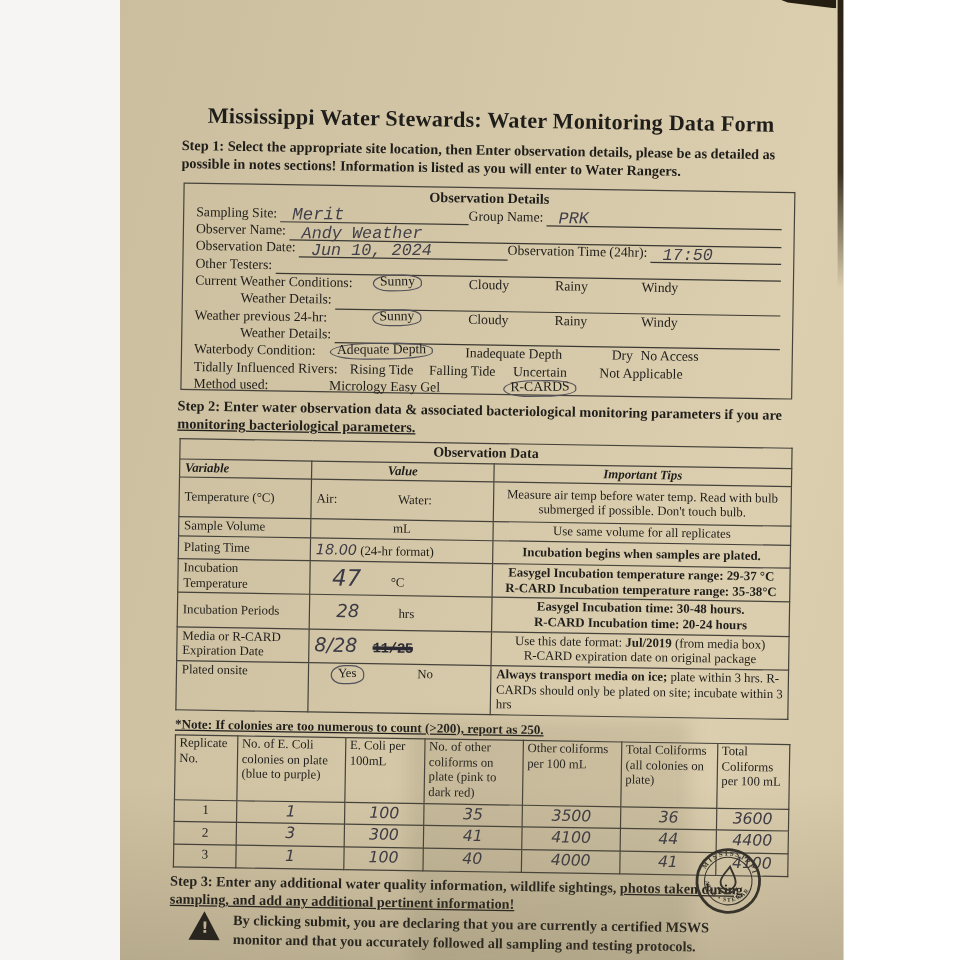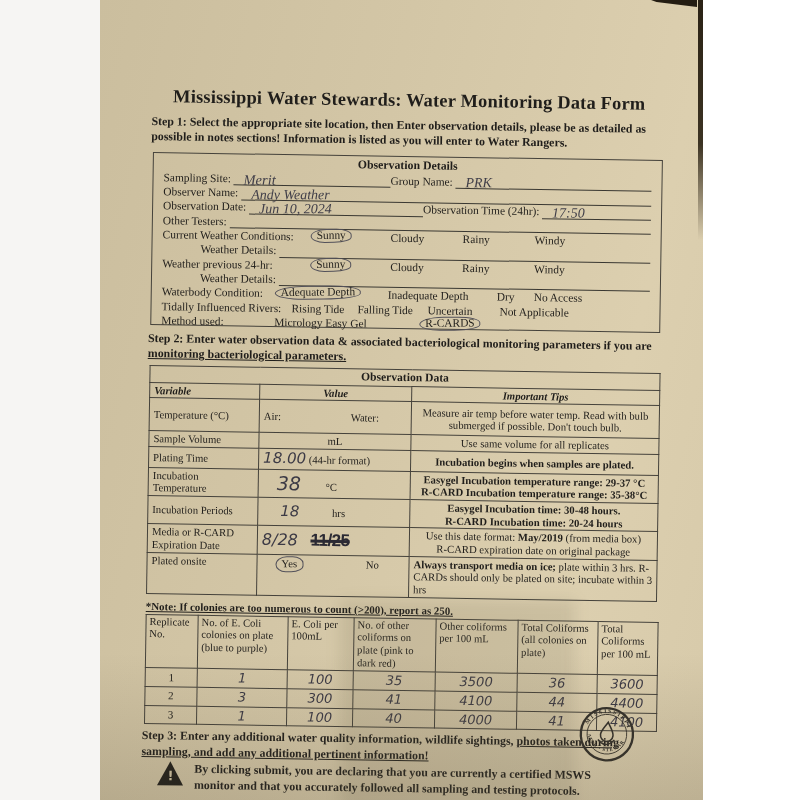--- a/index.html
+++ b/index.html
@@ -24,38 +24,38 @@
   .step{font-weight:bold;font-size:11.9px;line-height:1.3;margin:0 0 7px 0;}
   .u{text-decoration:underline;}
   
   .details{border:1.4px solid #45423b;height:173px;box-sizing:border-box;
      padding:1px 10px 0 10px;margin:0 0 6px 2px;width:510px;}
   .d-head{text-align:center;font-weight:bold;font-size:11.8px;height:16px;}
   .row{display:flex;align-items:flex-end;height:14.3px;font-size:11.4px;
      position:relative;line-height:1;}
   .lbl{white-space:nowrap;padding-bottom:1px;}
   .ul{border-bottom:1px solid #3a3832;height:12px;position:relative;margin-left:3px;}
-  .hw{font-family:Liberation Serif, serif;font-style:italic;color:#413f49;white-space:nowrap;}
+  .hw{font-family:Liberation Mono, monospace;font-style:italic;color:#413f49;white-space:nowrap;}
   .ul>.hw{position:absolute;left:10px;bottom:-2px;font-size:13.5px;transform:rotate(-1deg);}
   .opt{position:absolute;bottom:1px;white-space:nowrap;}
   .circ{border:1.6px solid #53515a;border-radius:50% 48% 55% 45% / 65% 55% 50% 60%;
      padding:0 5px 1px 5px;display:inline-block;transform:rotate(-1.5deg);}
   .indent{padding-left:38px;}
   
   table{border-collapse:collapse;table-layout:fixed;}
   .obs{width:510px;font-size:10.7px;margin:0 0 6px 2px;}
   .obs td,.obs th{border:1.1px solid #45423b;padding:1px 4px;vertical-align:middle;line-height:1.18;}
   .obs .t-head{font-weight:bold;text-align:center;font-size:11.6px;}
   .obs .ch{font-style:italic;font-weight:bold;}
   .obs .tips{text-align:center;}
   .obs .b{font-weight:bold;}
   .valcell{position:relative;}
   .hwv{font-family:"DejaVu Sans",sans-serif;font-style:italic;color:#3c3a45;white-space:nowrap;}
-  .scrib{text-decoration:line-through solid 3px #2b2a33;font-family:Liberation Sans, sans-serif;
-     font-weight:bold;color:#2b2a33;letter-spacing:-.5px;font-size:17px;}
+  .scrib{text-decoration:line-through solid 3px #2b2a33;font-family:Liberation Mono, monospace;
+     font-weight:bold;color:#2b2a33;letter-spacing:-.5px;font-size:12px;}
   
   .note{font-weight:bold;font-size:10.9px;margin:0 0 2px 2px;text-decoration:underline;}
   .rep{width:512px;font-size:10.6px;margin:0 0 4px 2px;}
   .rep td,.rep th{border:1.1px solid #45423b;padding:1px 3px;vertical-align:top;
      text-align:left;line-height:1.2;font-weight:normal;}
   .rep .num{text-align:center;vertical-align:middle;font-size:11px;}
   .rep .hwn{font-family:"DejaVu Sans",sans-serif;font-style:italic;color:#3c3a45;
      font-size:13px;text-align:center;vertical-align:middle;}
   .rep tr.data{height:17px;}
   
@@ -143,21 +143,21 @@
 
       <div class="row indent">
         <span class="lbl">Weather Details:</span>
         <span class="ul" style="flex-grow:1"></span>
       </div>
 
       <div class="row">
         <span class="lbl">Waterbody Condition:</span>
         <span class="opt" style="left:113px"><span class="circ">Adequate Depth</span></span>
         <span class="opt" style="left:226px">Inadequate Depth</span>
-        <span class="opt" style="left:335px">Dry</span>
+        <span class="opt" style="left:348px">Dry</span>
         <span class="opt" style="left:372px">No Access</span>
       </div>
 
       <div class="row">
         <span class="lbl">Tidally Influenced Rivers:</span>
         <span class="opt" style="left:130px">Rising Tide</span>
         <span class="opt" style="left:196px">Falling Tide</span>
         <span class="opt" style="left:266px">Uncertain</span>
         <span class="opt" style="left:338px">Not Applicable</span>
       </div>
@@ -183,75 +183,75 @@
           </tr>
       <tr>
         <td class="ch">Variable</td>
         <td class="ch" style="text-align:center">Value</td>
         <td class="ch" style="text-align:center">Important Tips</td>
       </tr>
       <tr style="height:33px">
         <td>Temperature (°C)</td>
         <td class="valcell">
           <span>Air:</span>
-          <span style="margin-left:67px">Water:</span>
+          <span style="margin-left:48px">Water:</span>
         </td>
         <td class="tips">Measure air temp before water temp. Read with bulb submerged if possible. Don't touch bulb.</td>
       </tr>
       <tr style="height:16px">
         <td>Sample Volume</td>
         <td style="text-align:center">mL</td>
         <td class="tips">Use same volume for all replicates</td>
       </tr>
       <tr style="height:19px">
         <td>Plating Time</td>
         <td>
-          <span class="hwv" style="font-size:15px">18.00</span>
-          <span>(44-hr format)</span>
+          <span class="hwv" style="font-size:12px">18.00</span>
+          <span>(24-hr format)</span>
         </td>
         <td class="tips b">Incubation begins when samples are plated.</td>
       </tr>
       <tr style="height:27px">
         <td>Incubation Temperature</td>
         <td>
-          <span class="hwv" style="font-size:19px;margin-left:14px">38</span>
+          <span class="hwv" style="font-size:19px;margin-left:14px">47</span>
           <span style="margin-left:22px">°C</span>
         </td>
         <td class="tips b">
           <div>Easygel Incubation temperature range: 29-37 °C</div>
           <div>R-CARD Incubation temperature range: 35-38°C</div>
         </td>
       </tr>
       <tr style="height:26px">
         <td>Incubation Periods</td>
         <td>
-          <span class="hwv" style="font-size:15px;margin-left:18px">18</span>
+          <span class="hwv" style="font-size:15px;margin-left:18px">28</span>
           <span style="margin-left:30px">hrs</span>
         </td>
         <td class="tips b">
           <div>Easygel Incubation time:  30-48 hours.</div>
           <div>R-CARD Incubation time: 20-24 hours</div>
         </td>
       </tr>
       <tr style="height:28px">
         <td>Media or R-CARD Expiration Date</td>
         <td>
           <span class="hwv" style="font-size:16px">8/28</span>
           <span class="scrib" style="margin-left:10px">11/25</span>
         </td>
         <td class="tips">
-          <div><span>Use this date format: </span><span class="b">May/2019</span><span> (from media box)</span></div>
+          <div><span>Use this date format: </span><span class="b">Jul/2019</span><span> (from media box)</span></div>
           <div>R-CARD expiration date on original package</div>
         </td>
       </tr>
       <tr style="height:41px">
         <td style="vertical-align:top">Plated onsite</td>
         <td style="vertical-align:top">
           <span class="circ" style="margin-left:14px">Yes</span>
-          <span style="margin-left:60px">No</span>
+          <span style="margin-left:42px">No</span>
         </td>
         <td><span class="b">Always transport media on ice;</span><span> plate within 3 hrs. R-CARDs should only be plated on site; incubate within 3 hrs</span></td>
       </tr>
     </tbody>
       </table>
 
     <p class="note">*Note: If colonies are too numerous to count (&gt;200), report as 250.</p>
 
     <table class="rep">
       <colgroup>

